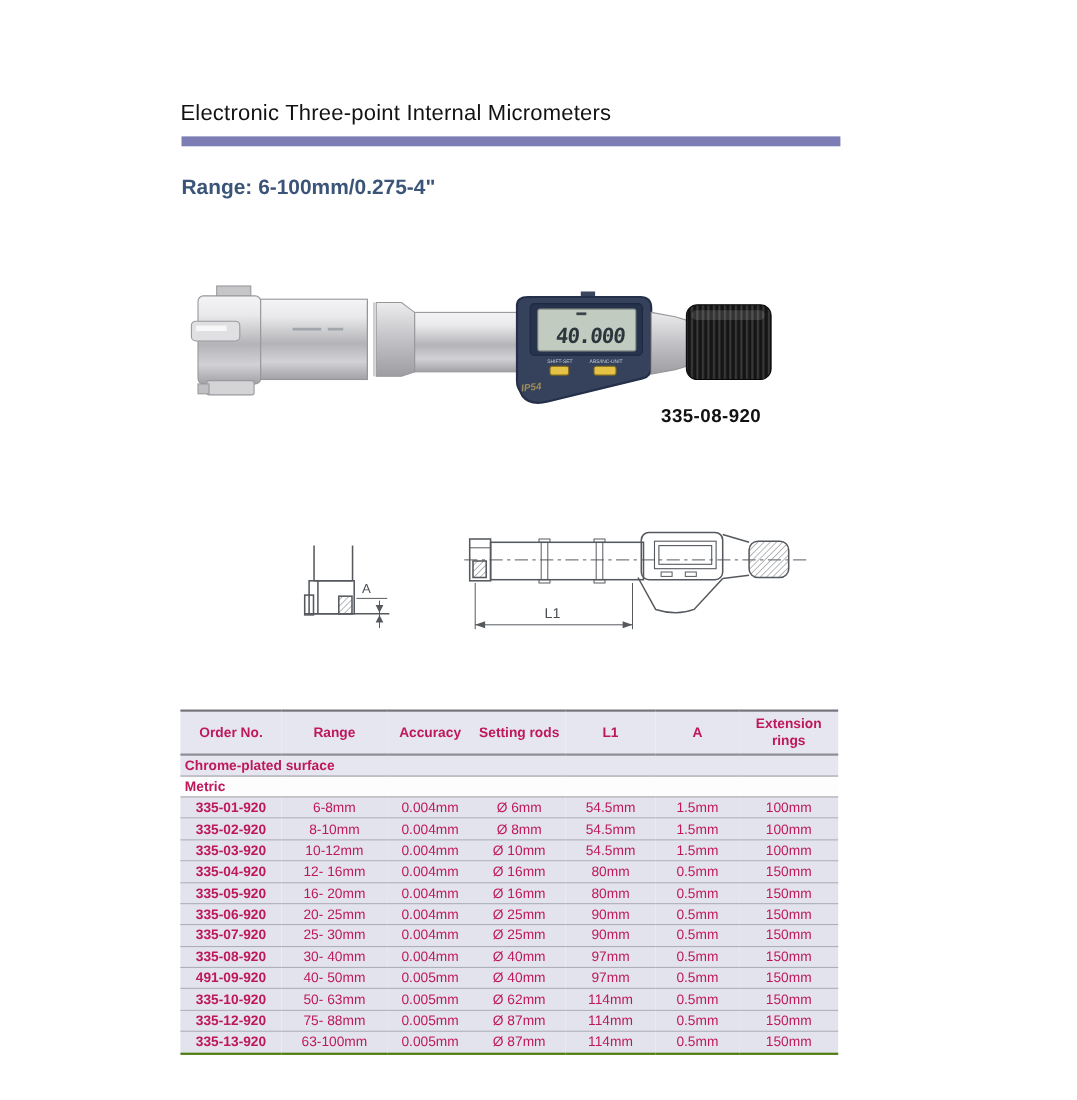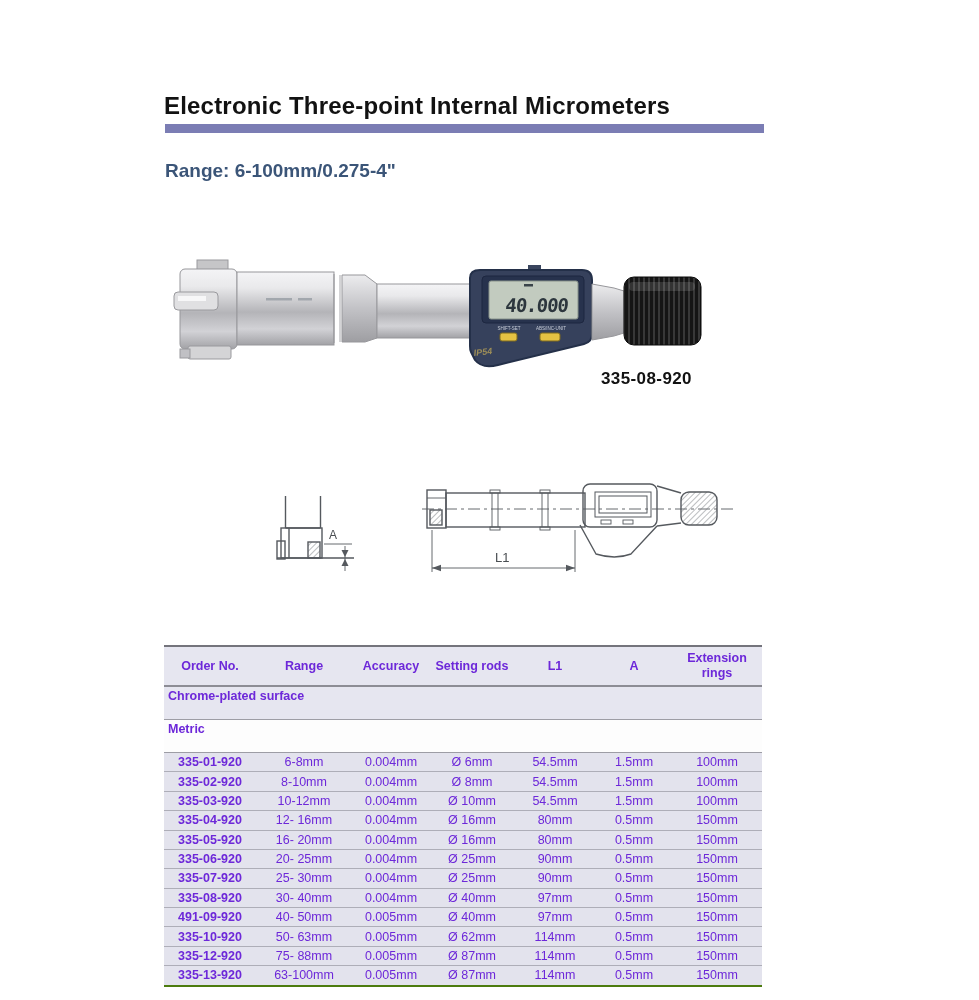--- a/index.html
+++ b/index.html
@@ -1,36 +1,36 @@
 <!DOCTYPE html>
 <html style="--accent-bar: #7b7db4; --range-text: #3b5578; --header-bg: #e6e6f0; --row-bg: #e3e3ed; --housing-navy: #36415c; --lcd-screen: #c2cbbf; --button-yellow: #e5c243;"><head>
 <meta charset="utf-8">
 <style>
   html,body{margin:0;padding:0;background:#ffffff;}
   .page{position:relative;width:979px;height:1000px;background:#ffffff;overflow:hidden;
         font-family:"Liberation Sans",sans-serif;color:#15151d;}
 
-  .title{position:absolute;left:164px;top:92px;font-size:24px;font-weight:bold;color:#121212;
+  .title{position:absolute;left:164px;top:92px;font-size:20px;font-weight:normal;color:#121212;
          letter-spacing:0.2px;white-space:nowrap;}
   .accent-bar{position:absolute;left:165px;top:124px;width:599px;height:9px;background:var(--accent-bar,#7b7db4);}
   .range-line{position:absolute;left:165px;top:160px;font-size:19px;font-weight:bold;
               color:var(--range-text,#3b5578);white-space:nowrap;}
 
   .photo-svg{position:absolute;left:168px;top:246px;}
   .model-label{position:absolute;left:601px;top:369px;font-size:17px;font-weight:bold;color:#121212;
                letter-spacing:0.4px;}
   .diagram-svg{position:absolute;left:255px;top:468px;}
 
   table.spec{position:absolute;left:164px;top:645px;width:598px;table-layout:fixed;
-             border-collapse:collapse;font-size:12.5px;color:#6d28d9;}
+             border-collapse:collapse;font-size:12.5px;color:#be185d;}
   table.spec th{background:var(--header-bg,#e6e6f0);font-weight:bold;font-size:12.5px;line-height:1.2;
                 padding:4px 1px;vertical-align:middle;text-align:center;
                 border-top:2px solid #74747c;border-bottom:2px solid #8d8d95;}
   tr.group-row td{background:var(--header-bg,#e6e6f0);text-align:left;font-weight:bold;
-                  padding:2px 0 16px 4px;border-bottom:1px solid #9d9da5;height:14px;}
+                  padding:2px 0 2px 4px;border-bottom:1px solid #9d9da5;height:14px;}
   tr.group-row.white td{background:#fdfdfd;margin-top:29px;}
   tr.data-row td{background:var(--row-bg,#e3e3ed);text-align:center;padding:2.2px 0;height:14px;
                  border-top:1px solid #fbfbfd;border-bottom:1px solid #aeaeb8;}
   tr.data-row td:first-child{font-weight:bold;}
   tr.data-row:last-child td{border-bottom:2px solid #4d7c0f;}
 </style>
 </head>
 <body>
 
 <div class="page">

